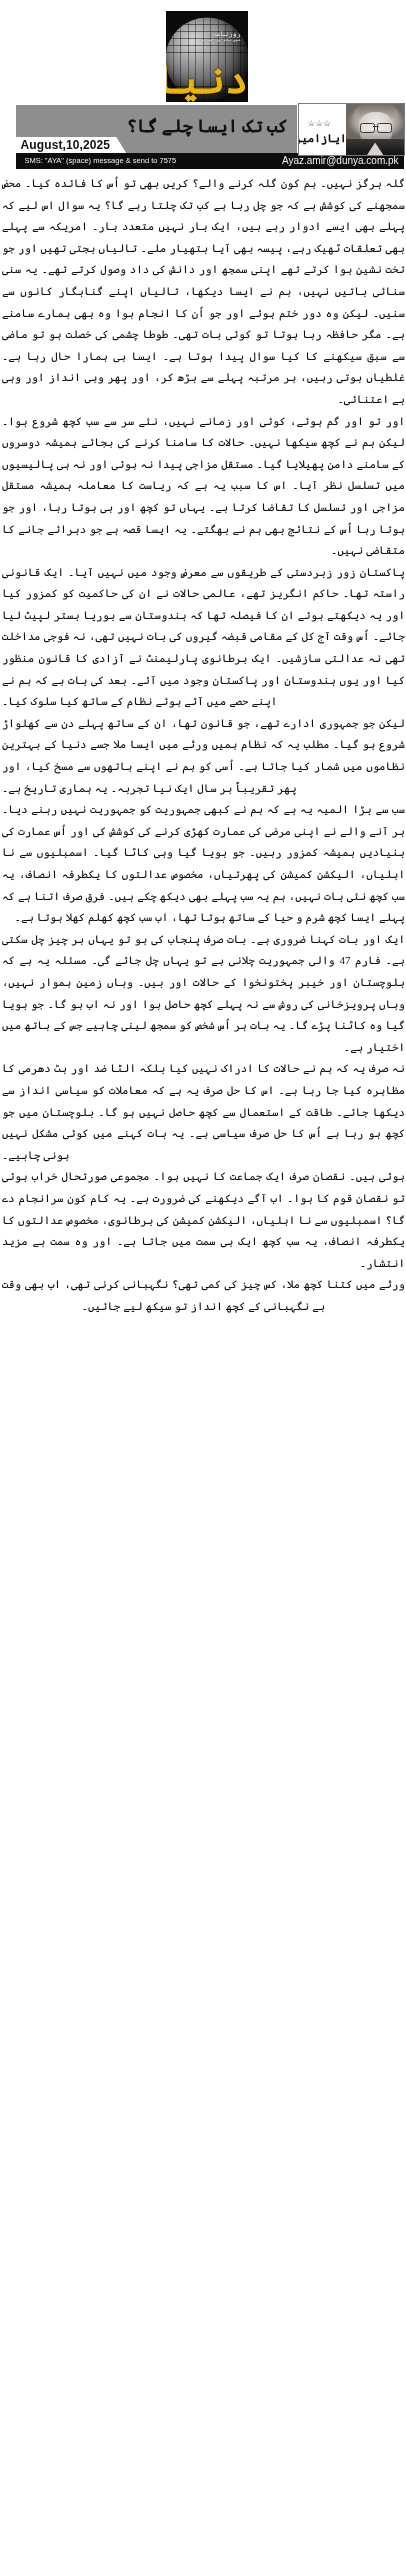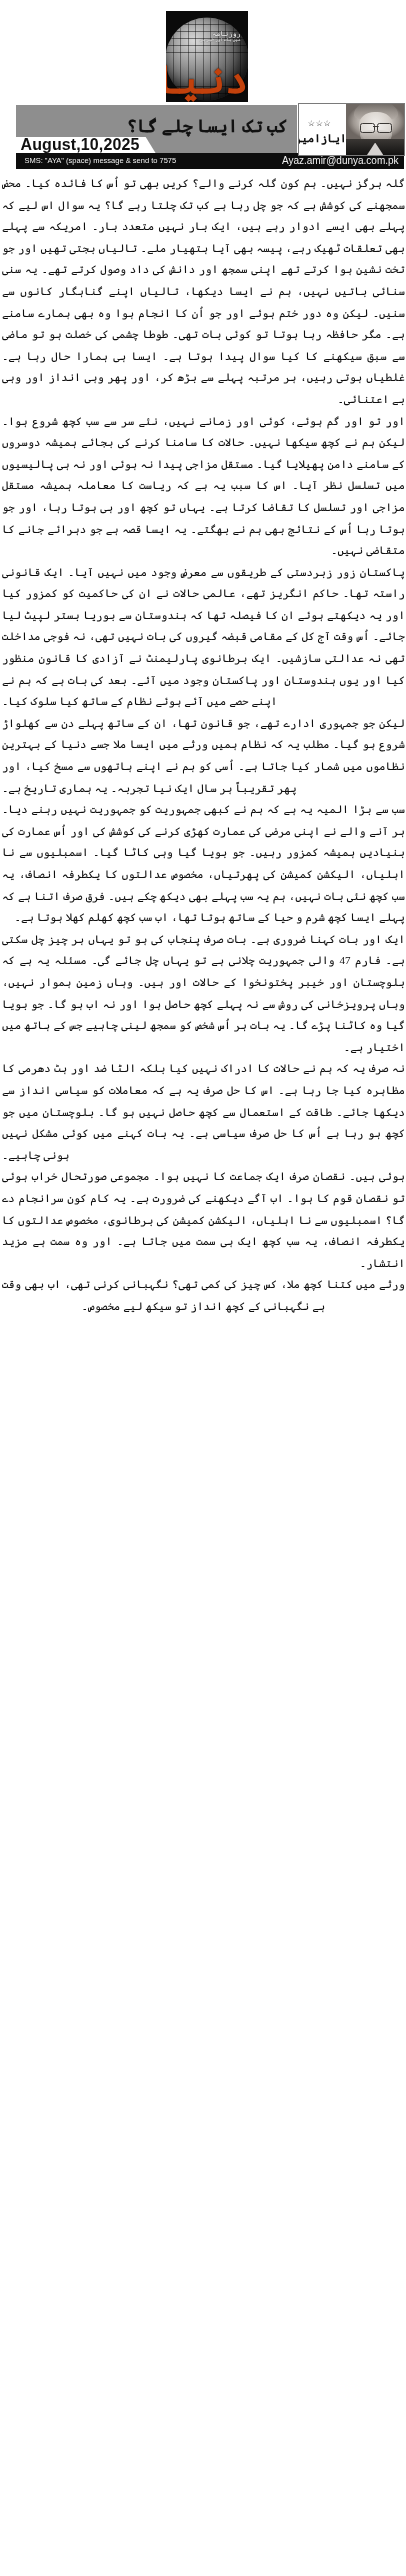--- a/index.html
+++ b/index.html
@@ -33,21 +33,21 @@
   .globe::after{
     content:"";position:absolute;inset:0;border-radius:50%;
     background:
       repeating-linear-gradient(to right, rgba(0,0,0,.5) 0 0.6px, rgba(0,0,0,0) 0.6px 7.5px);
     opacity:.8;
     -webkit-mask-image:radial-gradient(circle at 50% 50%, #000 62%, transparent 100%);
             mask-image:radial-gradient(circle at 50% 50%, #000 62%, transparent 100%);
   }
   .logo-word{
     position:absolute;left:0;right:0;bottom:3.8px;text-align:left;
-    color:#c2410c;font-family:"Liberation Serif",serif;
+    color:#eab308;font-family:"Liberation Serif",serif;
     font-size:39px;line-height:1;font-weight:700;
     letter-spacing:-1.3px;
     text-shadow:0 0 1.9px rgba(0,0,0,.9);
     direction:rtl;
   }
   .logo-kicker{
     position:absolute;right:7.5px;top:19px;
     color:#ffffff;font-family:"Liberation Serif",serif;
     font-size:6.9px;line-height:1.1;direction:rtl;text-align:right;
     text-shadow:0 0 1.3px #000;opacity:.95;
@@ -68,21 +68,21 @@
   }
   .date-tag{
     position:absolute;left:15.6px;top:137px;height:16.3px;
     padding:0 16.3px 0 5px;background:#ffffff;
     display:flex;align-items:center;
     clip-path:polygon(0 0, calc(100% - 10px) 0, 100% 100%, 0 100%);
     z-index:4;
   }
   .date-text{
     color:#111;font-family:"Liberation Sans",sans-serif;
-    font-size:16px;font-weight:700;letter-spacing:0.1px;direction:ltr;
+    font-size:12px;font-weight:700;letter-spacing:0.1px;direction:ltr;
     white-space:nowrap;
   }
 
   
   .smsbar{
     position:absolute;left:15.6px;top:153px;width:388px;height:16.3px;
     background:#0d0d0d;z-index:2;
   }
   .sms-text{
     position:absolute;left:8.8px;top:0;height:16.3px;line-height:16.3px;
@@ -220,15 +220,15 @@
 
 <div class="article">
   <p>گلہ ہرگز نہیں۔ ہم کون گلہ کرنے والے؟ کریں بھی تو اُس کا فائدہ کیا۔ محض سمجھنے کی کوشش ہے کہ جو چل رہا ہے کب تک چلتا رہے گا؟ یہ سوال اس لیے کہ پہلے بھی ایسے ادوار رہے ہیں، ایک بار نہیں متعدد بار۔ امریکہ سے پہلے بھی تعلقات ٹھیک رہے، پیسہ بھی آیا ہتھیار ملے۔ تالیاں بجتی تھیں اور جو تخت نشین ہوا کرتے تھے اپنی سمجھ اور دانش کی داد وصول کرتے تھے۔ یہ سنی سنائی باتیں نہیں، ہم نے ایسا دیکھا، تالیاں اپنے گناہگار کانوں سے سنیں۔ لیکن وہ دور ختم ہوئے اور جو اُن کا انجام ہوا وہ بھی ہمارے سامنے ہے۔ مگر حافظہ رہا ہوتا تو کوئی بات تھی۔ طوطا چشمی کی خصلت ہو تو ماضی سے سبق سیکھنے کا کیا سوال پیدا ہوتا ہے۔ ایسا ہی ہمارا حال رہا ہے۔ غلطیاں ہوتی رہیں، ہر مرتبہ پہلے سے بڑھ کر، اور پھر وہی انداز اور وہی بے اعتنائی۔</p>
   <p>اور تو اور گم ہوئے، کوئی اور زمانے نہیں، نئے سر سے سب کچھ شروع ہوا۔ لیکن ہم نے کچھ سیکھا نہیں۔ حالات کا سامنا کرنے کی بجائے ہمیشہ دوسروں کے سامنے دامن پھیلایا گیا۔ مستقل مزاجی پیدا نہ ہوئی اور نہ ہی پالیسیوں میں تسلسل نظر آیا۔ اس کا سبب یہ ہے کہ ریاست کا معاملہ ہمیشہ مستقل مزاجی اور تسلسل کا تقاضا کرتا ہے۔ یہاں تو کچھ اور ہی ہوتا رہا، اور جو ہوتا رہا اُس کے نتائج بھی ہم نے بھگتے۔ یہ ایسا قصہ ہے جو دہرائے جانے کا متقاضی نہیں۔</p>
   <p class="last-left">پاکستان زور زبردستی کے طریقوں سے معرضِ وجود میں نہیں آیا۔ ایک قانونی راستہ تھا۔ حاکم انگریز تھے، عالمی حالات نے ان کی حاکمیت کو کمزور کیا اور یہ دیکھتے ہوئے ان کا فیصلہ تھا کہ ہندوستان سے بوریا بستر لپیٹ لیا جائے۔ اُس وقت آج کل کے مقامی قبضہ گیروں کی بات نہیں تھی، نہ فوجی مداخلت تھی نہ عدالتی سازشیں۔ ایک برطانوی پارلیمنٹ نے آزادی کا قانون منظور کیا اور یوں ہندوستان اور پاکستان وجود میں آئے۔ بعد کی بات ہے کہ ہم نے اپنے حصے میں آئے ہوئے نظام کے ساتھ کیا سلوک کیا۔</p>
   <p class="last-left">لیکن جو جمہوری ادارے تھے، جو قانون تھا، ان کے ساتھ پہلے دن سے کھلواڑ شروع ہو گیا۔ مطلب یہ کہ نظام ہمیں ورثے میں ایسا ملا جسے دنیا کے بہترین نظاموں میں شمار کیا جاتا ہے۔ اُسی کو ہم نے اپنے ہاتھوں سے مسخ کیا، اور پھر تقریباً ہر سال ایک نیا تجربہ۔ یہ ہماری تاریخ ہے۔</p>
   <p>سب سے بڑا المیہ یہ ہے کہ ہم نے کبھی جمہوریت کو جمہوریت نہیں رہنے دیا۔ ہر آنے والے نے اپنی مرضی کی عمارت کھڑی کرنے کی کوشش کی اور اُس عمارت کی بنیادیں ہمیشہ کمزور رہیں۔ جو بویا گیا وہی کاٹا گیا۔ اسمبلیوں سے نا اہلیاں، الیکشن کمیشن کی پھرتیاں، مخصوص عدالتوں کا یکطرفہ انصاف، یہ سب کچھ نئی بات نہیں، ہم یہ سب پہلے بھی دیکھ چکے ہیں۔ فرق صرف اتنا ہے کہ پہلے ایسا کچھ شرم و حیا کے ساتھ ہوتا تھا، اب سب کچھ کھلم کھلا ہوتا ہے۔</p>
   <p>ایک اور بات کہنا ضروری ہے۔ بات صرف پنجاب کی ہو تو یہاں ہر چیز چل سکتی ہے۔ فارم 47 والی جمہوریت چلانی ہے تو یہاں چل جائے گی۔ مسئلہ یہ ہے کہ بلوچستان اور خیبر پختونخوا کے حالات اور ہیں۔ وہاں زمین ہموار نہیں، وہاں پرویزخانی کی روش سے نہ پہلے کچھ حاصل ہوا اور نہ اب ہو گا۔ جو بویا گیا وہ کاٹنا پڑے گا۔ یہ بات ہر اُس شخص کو سمجھ لینی چاہیے جس کے ہاتھ میں اختیار ہے۔</p>
   <p class="last-left">نہ صرف یہ کہ ہم نے حالات کا ادراک نہیں کیا بلکہ الٹا ضد اور ہٹ دھرمی کا مظاہرہ کیا جا رہا ہے۔ اس کا حل صرف یہ ہے کہ معاملات کو سیاسی انداز سے دیکھا جائے۔ طاقت کے استعمال سے کچھ حاصل نہیں ہو گا۔ بلوچستان میں جو کچھ ہو رہا ہے اُس کا حل صرف سیاسی ہے۔ یہ بات کہنے میں کوئی مشکل نہیں ہونی چاہیے۔</p>
   <p>ہوئی ہیں۔ نقصان صرف ایک جماعت کا نہیں ہوا۔ مجموعی صورتحال خراب ہوئی تو نقصان قوم کا ہوا۔ اب آگے دیکھنے کی ضرورت ہے۔ یہ کام کون سرانجام دے گا؟ اسمبلیوں سے نا اہلیاں، الیکشن کمیشن کی برطانوی، مخصوص عدالتوں کا یکطرفہ انصاف، یہ سب کچھ ایک ہی سمت میں جاتا ہے۔ اور وہ سمت ہے مزید انتشار۔</p>
-  <p class="last-center">ورثے میں کتنا کچھ ملا، کس چیز کی کمی تھی؟ نگہبانی کرنی تھی، اب بھی وقت ہے نگہبانی کے کچھ انداز تو سیکھ لیے مخصوص۔</p>
+  <p class="last-center">ورثے میں کتنا کچھ ملا، کس چیز کی کمی تھی؟ نگہبانی کرنی تھی، اب بھی وقت ہے نگہبانی کے کچھ انداز تو سیکھ لیے جائیں۔</p>
 </div>
 
 
 </body></html>

